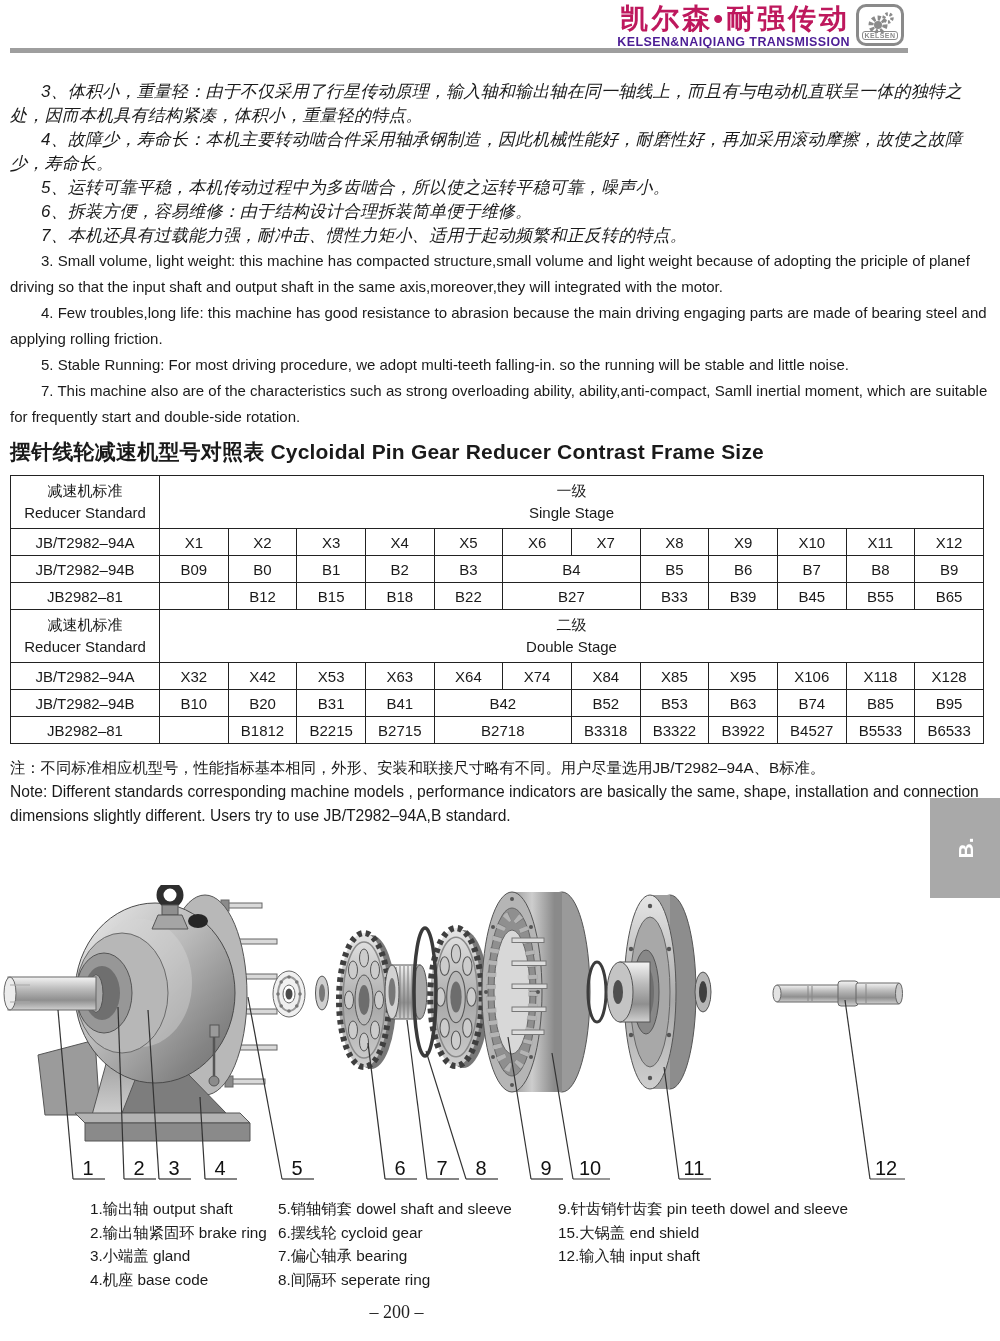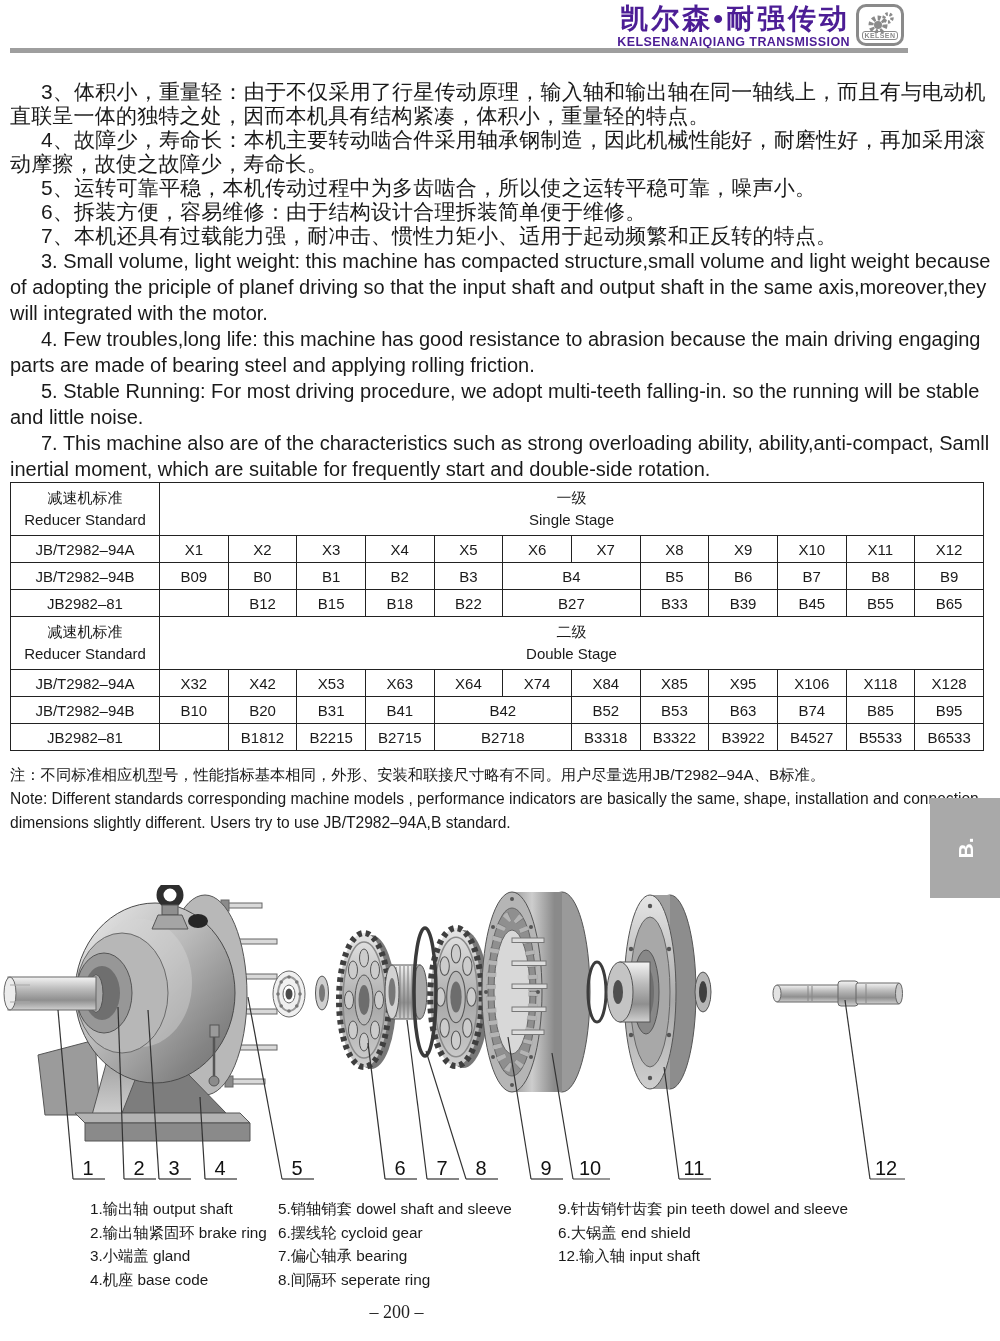--- a/index.html
+++ b/index.html
@@ -1,33 +1,33 @@
 <!DOCTYPE html>
 <html><head>
 <meta charset="utf-8">
 <style>
   html,body{margin:0;padding:0;background:#e8e8e8;}
   .page{position:relative;width:1000px;height:1341px;margin:0 auto;background:#ffffff;
         font-family:"Liberation Sans",sans-serif;color:#1a1a1a;overflow:hidden;}
 
   
   .brand{position:absolute;top:5px;right:150px;text-align:right;line-height:1;}
-  .brand-cn{font-size:28px;font-weight:bold;color:#4c1d95;letter-spacing:3px;display:block;}
+  .brand-cn{font-size:28px;font-weight:bold;color:#be185d;letter-spacing:3px;display:block;}
   .brand-en{font-size:12.5px;font-weight:bold;color:#4c1d95;letter-spacing:.4px;display:block;margin-top:3px;}
   .logo{position:absolute;top:4px;left:856px;width:48px;height:42px;border:3px solid #8a8a8a;
         border-radius:10px;box-sizing:border-box;display:flex;flex-direction:column;
         align-items:center;justify-content:center;background:#fff;}
   .logo-text{font-size:7px;font-weight:bold;color:#8a8a8a;border:1px solid #8a8a8a;border-radius:3px;
         padding:0 2px;letter-spacing:.4px;margin-top:-2px;}
   .rule{position:absolute;left:10px;top:48px;width:898px;height:5px;background:#9e9e9e;}
 
   
   .content{position:absolute;left:10px;top:80px;width:982px;}
-  .cn p{font-size:21px;line-height:24px;margin:0;text-indent:31px;letter-spacing:.2px;}
-  .en p{font-size:20px;line-height:26px;margin:0;text-indent:31px;}
+  .cn p{font-size:17px;line-height:24px;margin:0;text-indent:31px;letter-spacing:.2px;font-style:italic;}
+  .en p{font-size:15px;line-height:26px;margin:0;text-indent:31px;}
   .tbl-title{font-size:21px;font-weight:bold;margin:8px 0 9px 0;letter-spacing:.2px;}
 
   table.frame{border-collapse:collapse;table-layout:fixed;width:974px;}
   table.frame td{border:1.6px solid #222;text-align:center;font-size:15px;height:26px;padding:0;overflow:hidden;}
   table.frame td.std{width:148px;}
   table.frame tr.hdr td{height:52px;line-height:22px;}
   .note-cn{font-size:15.3px;line-height:25px;margin-top:11px;}
   .note-en{font-size:15.6px;line-height:24px;}
 
   
@@ -73,20 +73,21 @@
       <p>6、拆装方便，容易维修：由于结构设计合理拆装简单便于维修。</p>
       <p>7、本机还具有过载能力强，耐冲击、惯性力矩小、适用于起动频繁和正反转的特点。</p>
     </div>
     <div class="en">
       <p>3. Small volume, light weight: this machine has compacted structure,small volume and light weight because of adopting the priciple of planef driving so that the input shaft and output shaft in the same axis,moreover,they will integrated with the motor.</p>
       <p>4. Few troubles,long life: this machine has good  resistance to abrasion because the main driving engaging parts are made of bearing steel and applying rolling friction.</p>
       <p>5. Stable Running: For most driving procedure, we adopt multi-teeth falling-in. so the running will be stable and little noise.</p>
       <p>7. This machine also are of the characteristics such as strong overloading ability, ability,anti-compact, Samll inertial moment, which are suitable for frequently start and double-side rotation.</p>
     </div>
 
+    <div class="tbl-title">摆针线轮减速机型号对照表 Cycloidal Pin Gear Reducer Contrast Frame Size</div>
 
     <table class="frame">
 
       <tbody>
           <tr class="hdr">
         <td class="std">
           <div>减速机标准</div>
           <div>Reducer Standard</div>
         </td>
         <td colspan="12">
@@ -448,19 +449,19 @@
       <div>4.机座 base code</div>
     </div>
     <div class="lcol c2">
       <div>5.销轴销套 dowel shaft and sleeve</div>
       <div>6.摆线轮 cycloid gear</div>
       <div>7.偏心轴承 bearing</div>
       <div>8.间隔环 seperate ring</div>
     </div>
     <div class="lcol c3">
       <div>9.针齿销针齿套 pin teeth dowel and sleeve</div>
-      <div>6.大锅盖 end shield</div>
+      <div>15.大锅盖 end shield</div>
       <div>12.输入轴 input shaft</div>
     </div>
   </div>
 
   <div class="pageno">– 200 –</div>
 </div>
 
 </body></html>

